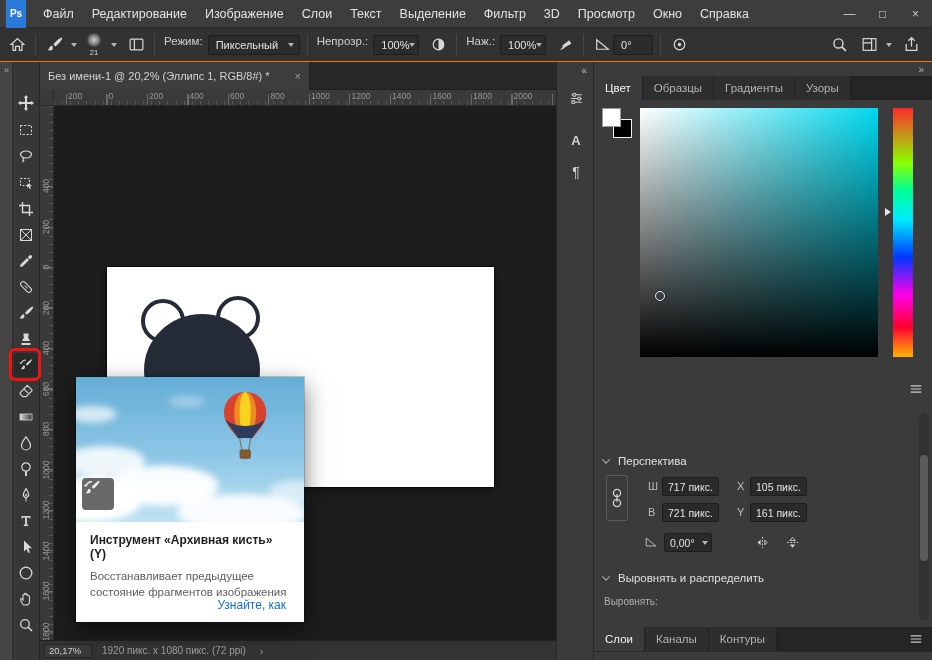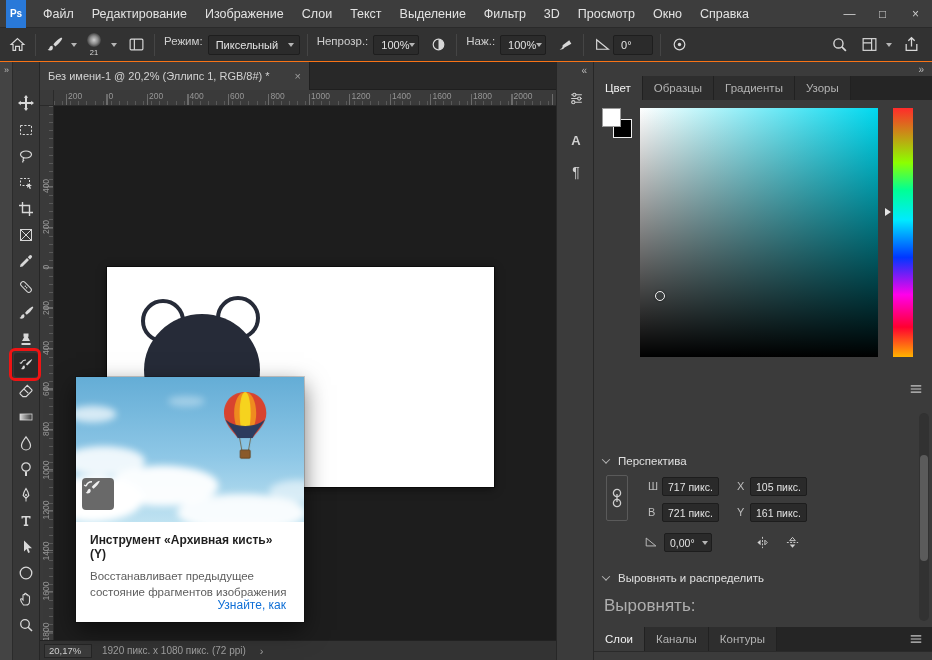--- a/index.html
+++ b/index.html
@@ -90,21 +90,21 @@
   .layer-label{margin-left:10px;font-size:11.5px;color:#dcdcdc;}
   .section-h{position:absolute;left:9px;display:flex;align-items:center;font-size:11.5px;color:#e0e0e0;justify-content:flex-end;}
   .chev{width:6px;height:6px;border-right:1.5px solid #b5b5b5;border-bottom:1.5px solid #b5b5b5;transform:rotate(45deg) translate(-1px,-1px);margin-right:9px;}
   .chain-box{position:absolute;left:12px;top:72px;width:22px;height:46px;border:1px solid #5a5a5a;border-radius:2px;display:flex;align-items:center;justify-content:center;}
   .chain-box svg{width:12px;height:22px;}
   .tf-label{position:absolute;font-size:11px;color:#bdbdbd;}
   .tf-field{position:absolute;width:57px;height:19px;background:#2a2a2a;border:1px solid #1d1d1d;border-radius:2px;color:#e2e2e2;font-size:10.5px;display:flex;align-items:center;padding-left:5px;white-space:nowrap;}
   .tf-field .caret{margin-left:auto;margin-right:3px;}
   .flip-btn{position:absolute;width:20px;height:20px;display:flex;align-items:center;justify-content:center;}
   .flip-btn svg{width:15px;height:15px;}
-  .align-label{position:absolute;left:10px;top:193px;font-size:17px;color:#aeaeae;}
+  .align-label{position:absolute;left:10px;top:193px;font-size:10px;color:#aeaeae;}
   .pscroll{position:absolute;right:3px;top:10px;width:10px;bottom:6px;background:#323232;border-radius:5px;}
   .pthumb{position:absolute;left:1px;right:1px;top:42px;height:106px;background:#5b5b5b;border-radius:5px;}
   .bottom-tabs{top:565px;height:24px;}
   .dock-foot{position:absolute;top:589px;left:0;right:0;bottom:0;background:#3b3b3b;border-top:1px solid #2a2a2a;}
 
   
   .tooltip{position:absolute;left:60px;top:377px;width:228px;height:245px;background:#ffffff;box-shadow:0 8px 22px rgba(0,0,0,.55),0 0 0 1px rgba(0,0,0,.18);z-index:40;margin-left:16px;}
   .tt-img{position:absolute;top:0;left:0;right:0;height:145px;overflow:hidden;background:linear-gradient(180deg,#64add6 0%,#8ec7e6 55%,#bfe2f1 100%);}
   .tt-img svg{position:absolute;inset:0;width:100%;height:100%;}
   .tt-chip{position:absolute;left:6px;top:101px;width:32px;height:32px;background:rgba(92,92,92,.92);border-radius:4px;display:flex;align-items:center;justify-content:center;z-index:2;}

